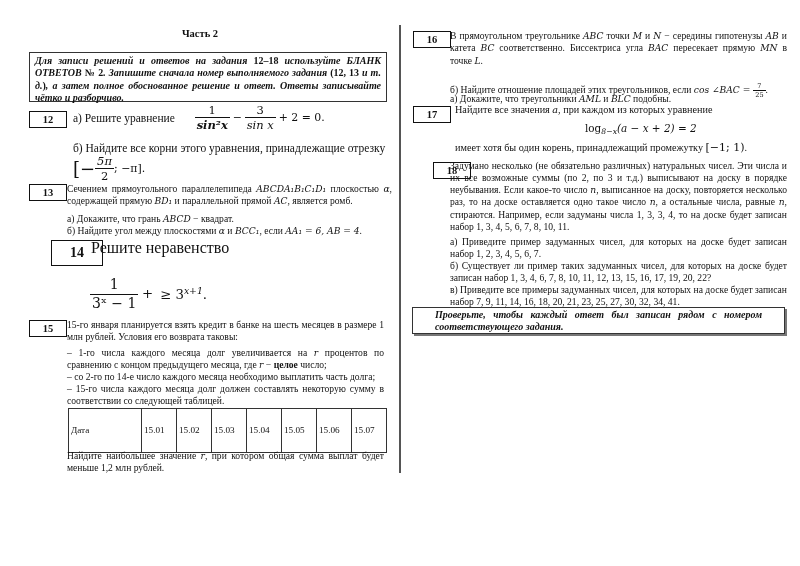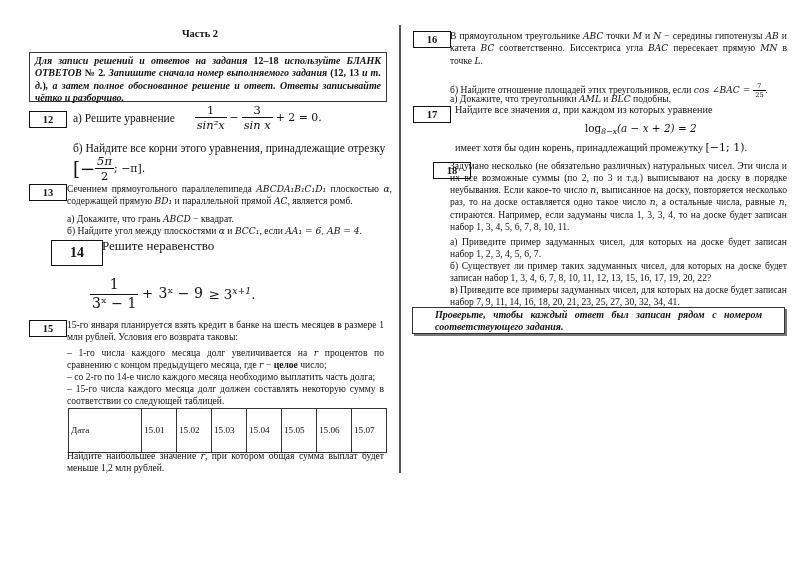--- a/index.html
+++ b/index.html
@@ -36,21 +36,21 @@
   <div class="instr">
     <span>Для записи решений и ответов на задания </span><span class="up">12–18</span><span> используйте БЛАНК ОТВЕТОВ </span><span class="up">№ 2</span><span>. Запишите сначала номер выполняемого задания </span><span class="up">(12, 13</span><span> и т. д.</span><span class="up">)</span><span>, а затем полное обоснованное решение и ответ. Ответы записывайте чётко и разборчиво.</span>
   </div>
 
   <div class="divider"></div>
 
   <div class="numbox" style="left:29px; top:111px;">12</div>
   <div class="abs" style="left:73px; top:103px; width:320px; font-size:11.5px;">
     <span style="vertical-align:middle;">а) Решите уравнение</span>
     <span style="display:inline-block; width:14px;"></span>
-    <span class="frac"><span class="num">1</span><span style="font-style:italic;">sin²x</span></span>
+    <span class="frac"><span class="num">1</span><span style="font-style:italic;font-weight:bold;">sin²x</span></span>
     <span class="mr" style="vertical-align:middle;">−</span>
     <span class="frac"><span class="num">3</span><span style="font-style:italic;">sin x</span></span>
     <span class="mr" style="vertical-align:middle;">+ 2 = 0.</span>
   </div>
   <div class="txt" style="left:73px; top:141px; width:318px; font-size:11.5px;">б) Найдите все корни этого уравнения, принадлежащие отрезку</div>
   <div class="abs" style="left:73px; top:154px; font-size:11.5px;">
     <span class="mr" style="vertical-align:middle; font-size:18px;">[−</span><span class="frac"><span class="num" style="font-style:italic;">5π</span><span>2</span></span><span class="mr" style="vertical-align:middle;">; −π].</span>
   </div>
 
   <div class="numbox" style="left:29px; top:184px;">13</div>
@@ -58,25 +58,25 @@
     <span>Сечением прямоугольного параллелепипеда </span><span class="m">ABCDA₁B₁C₁D₁</span><span> плоскостью </span><span class="m">α</span><span>, содержащей прямую </span><span class="m">BD₁</span><span> и параллельной прямой </span><span class="m">AC</span><span>, является ромб.</span>
   </div>
   <div class="abs" style="left:67px; top:213px; width:325px; font-size:9.6px;">
     <span>а) Докажите, что грань </span><span class="m">ABCD</span><span> − квадрат.</span>
   </div>
   <div class="abs" style="left:67px; top:225px; width:330px; font-size:9.6px;">
     <span>б) Найдите угол между плоскостями </span><span class="m">α</span><span> и </span><span class="m">BCC₁</span><span>, если </span><span class="m">AA₁ = 6, AB = 4</span><span>.</span>
   </div>
 
   <div class="numbox big" style="left:31px; top:240px;margin-left:20px;">14</div>
-  <div class="abs" style="left:91px; top:238px; font-size:13px; font-family:'Liberation Serif', serif;margin-left:11px;">Решите неравенство</div>
+  <div class="abs" style="left:91px; top:238px; font-size:16px; font-family:'Liberation Serif', serif;">Решите неравенство</div>
   <div class="abs" style="left:90px; top:276px; font-size:14px; white-space:nowrap;">
     <span class="frac"><span class="num">1</span><span>3ˣ − 1</span></span>
     <span class="mr" style="vertical-align:middle;">+</span>
-    <span class="frac"><span>3ˣ − 9</span></span>
+    <span class="frac"></span>
     <span class="mr" style="vertical-align:middle;"><span>≥ 3</span><span class="sup m">x+1</span><span>.</span></span>
   </div>
 
   <div class="numbox" style="left:29px; top:320px;">15</div>
   <div class="txt" style="left:67px; top:319px; width:317px;">15-го января планируется взять кредит в банке на шесть месяцев в размере 1 млн рублей. Условия его возврата таковы:</div>
   <div class="txt" style="left:67px; top:347px; width:317px;">
     <span>– 1-го числа каждого месяца долг увеличивается на </span><span class="m">r</span><span> процентов по сравнению с концом предыдущего месяца, где </span><span class="m">r</span><span> − </span><b>целое</b><span> число;</span>
   </div>
   <div class="txt" style="left:67px; top:371px; width:320px;">– со 2-го по 14-е число каждого месяца необходимо выплатить часть долга;</div>
   <div class="txt" style="left:67px; top:383px; width:317px;">– 15-го числа каждого месяца долг должен составлять некоторую сумму в соответствии со следующей таблицей.</div>

